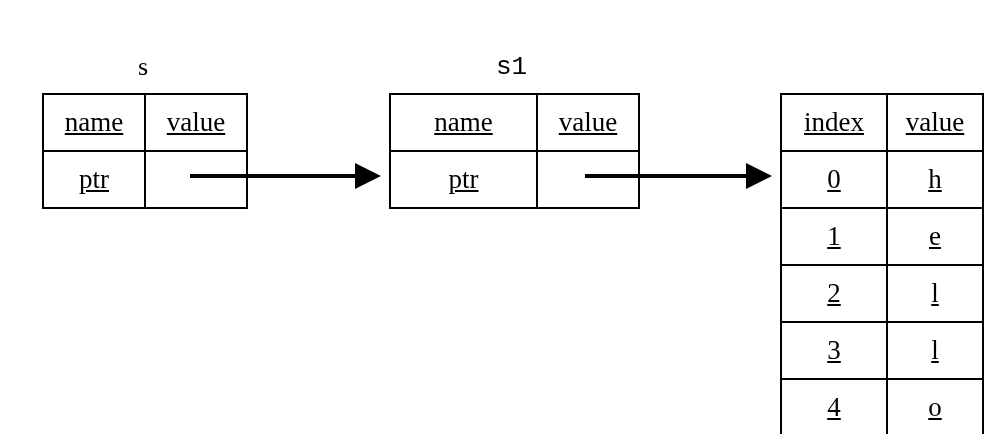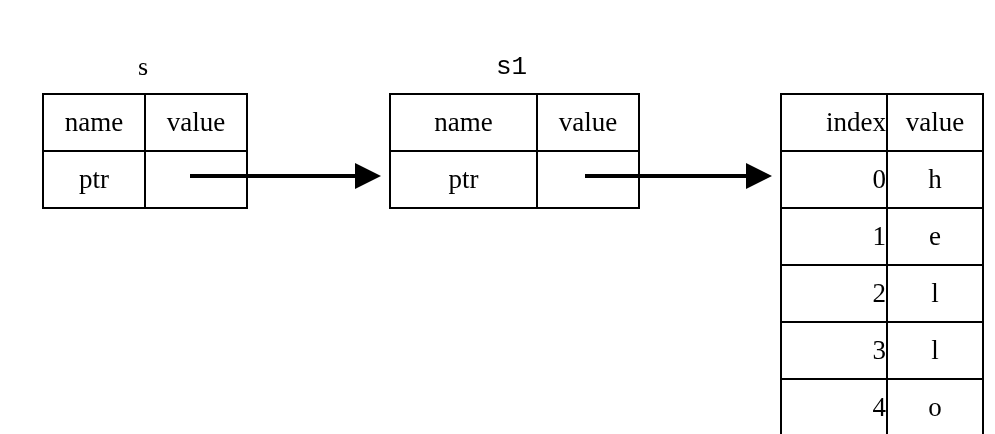--- a/index.html
+++ b/index.html
@@ -28,20 +28,21 @@
   }
   #caption-s  { left: 42px;  top: 54px; width: 202px; }
   #caption-s1 { left: 389px; top: 54px; width: 245px; font-family: Liberation Mono, monospace; }
 
   
   .struct-table {
     position: absolute;
     border-collapse: collapse;
     table-layout: fixed;
     background: #fca5a5;
+    text-decoration: underline;
   }
   .struct-table td {
     border: 2px solid #000000;
     height: 55px;
     padding: 0;
     text-align: center;
     vertical-align: middle;
     font-size: 27px;
     line-height: 1;
     color: #000000;
@@ -53,21 +54,21 @@
   #table-s .col-name  { width: 100px; }
   #table-s .col-value { width: 100px; }
 
   
   #table-s1 { left: 389px; top: 93px; width: 245px; }
   #table-s1 .col-name  { width: 145px; }
   #table-s1 .col-value { width: 100px; }
 
   
   #table-buffer { left: 780px; top: 93px; width: 198px; }
-  #table-buffer .col-index { width: 104px; text-align: right; }
+  #table-buffer .col-index { width: 104px; }
   #table-buffer .col-value { width: 94px; }
 
   
   .arrow {
     position: absolute;
     height: 4px;
   }
   .arrow .shaft {
     position: absolute;
     left: 0;

